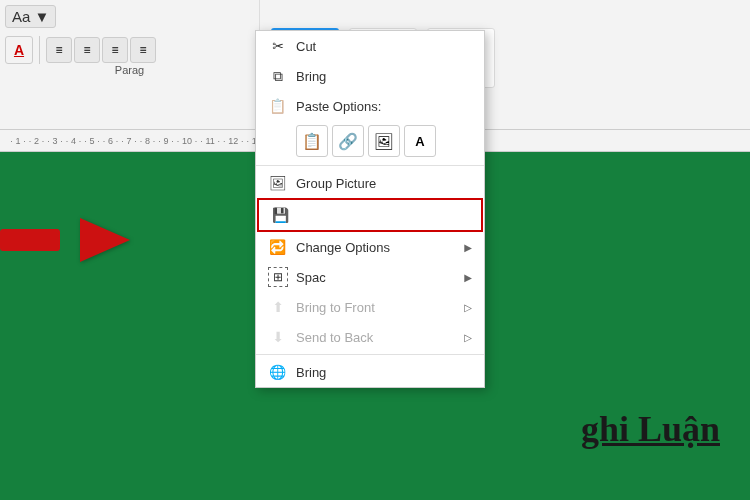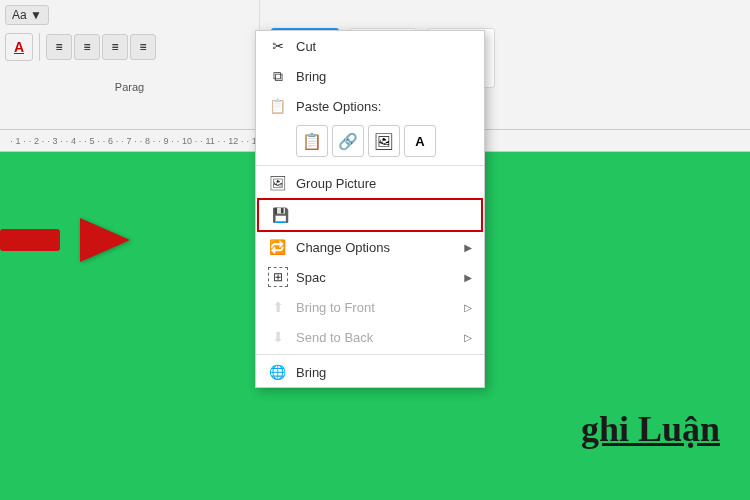--- a/index.html
+++ b/index.html
@@ -39,21 +39,21 @@
       display: flex;
       gap: 4px;
       margin-bottom: 4px;
     }
 
     .ribbon-btn {
       background: #e8e8e8;
       border: 1px solid #ccc;
       border-radius: 3px;
       padding: 2px 6px;
-      font-size: 12px;
+      font-size: 15px;
       cursor: pointer;
       color: #333;
     }
 
     .font-section {
       display: flex;
       align-items: center;
       gap: 4px;
       margin-top: 4px;
     }
@@ -85,21 +85,21 @@
       border-radius: 3px;
       display: flex;
       align-items: center;
       justify-content: center;
       font-size: 12px;
     }
 
     .para-label {
       font-size: 11px;
       color: #555;
-      margin-top: 20px;
+      margin-top: 0;
       text-align: center;
     }
 
     
     .ribbon-styles {
       flex: 1;
       height: 100%;
       display: flex;
       align-items: center;
       padding: 5px 10px;
@@ -182,21 +182,21 @@
       color: #777;
       gap: 20px;
       overflow: hidden;
     }
 
     
     .doc-area {
       position: absolute;
       top: 152px;
       left: 0; right: 0; bottom: 0;
-      background: #22c55e;
+      background: #15803d;
       display: flex;
       justify-content: flex-end;
       align-items: flex-start;
       padding-right: 36px;
       padding-top: 20px;
       text-decoration: underline;
     }
 
     .vietnamese-text {
       font-size: 36px;

